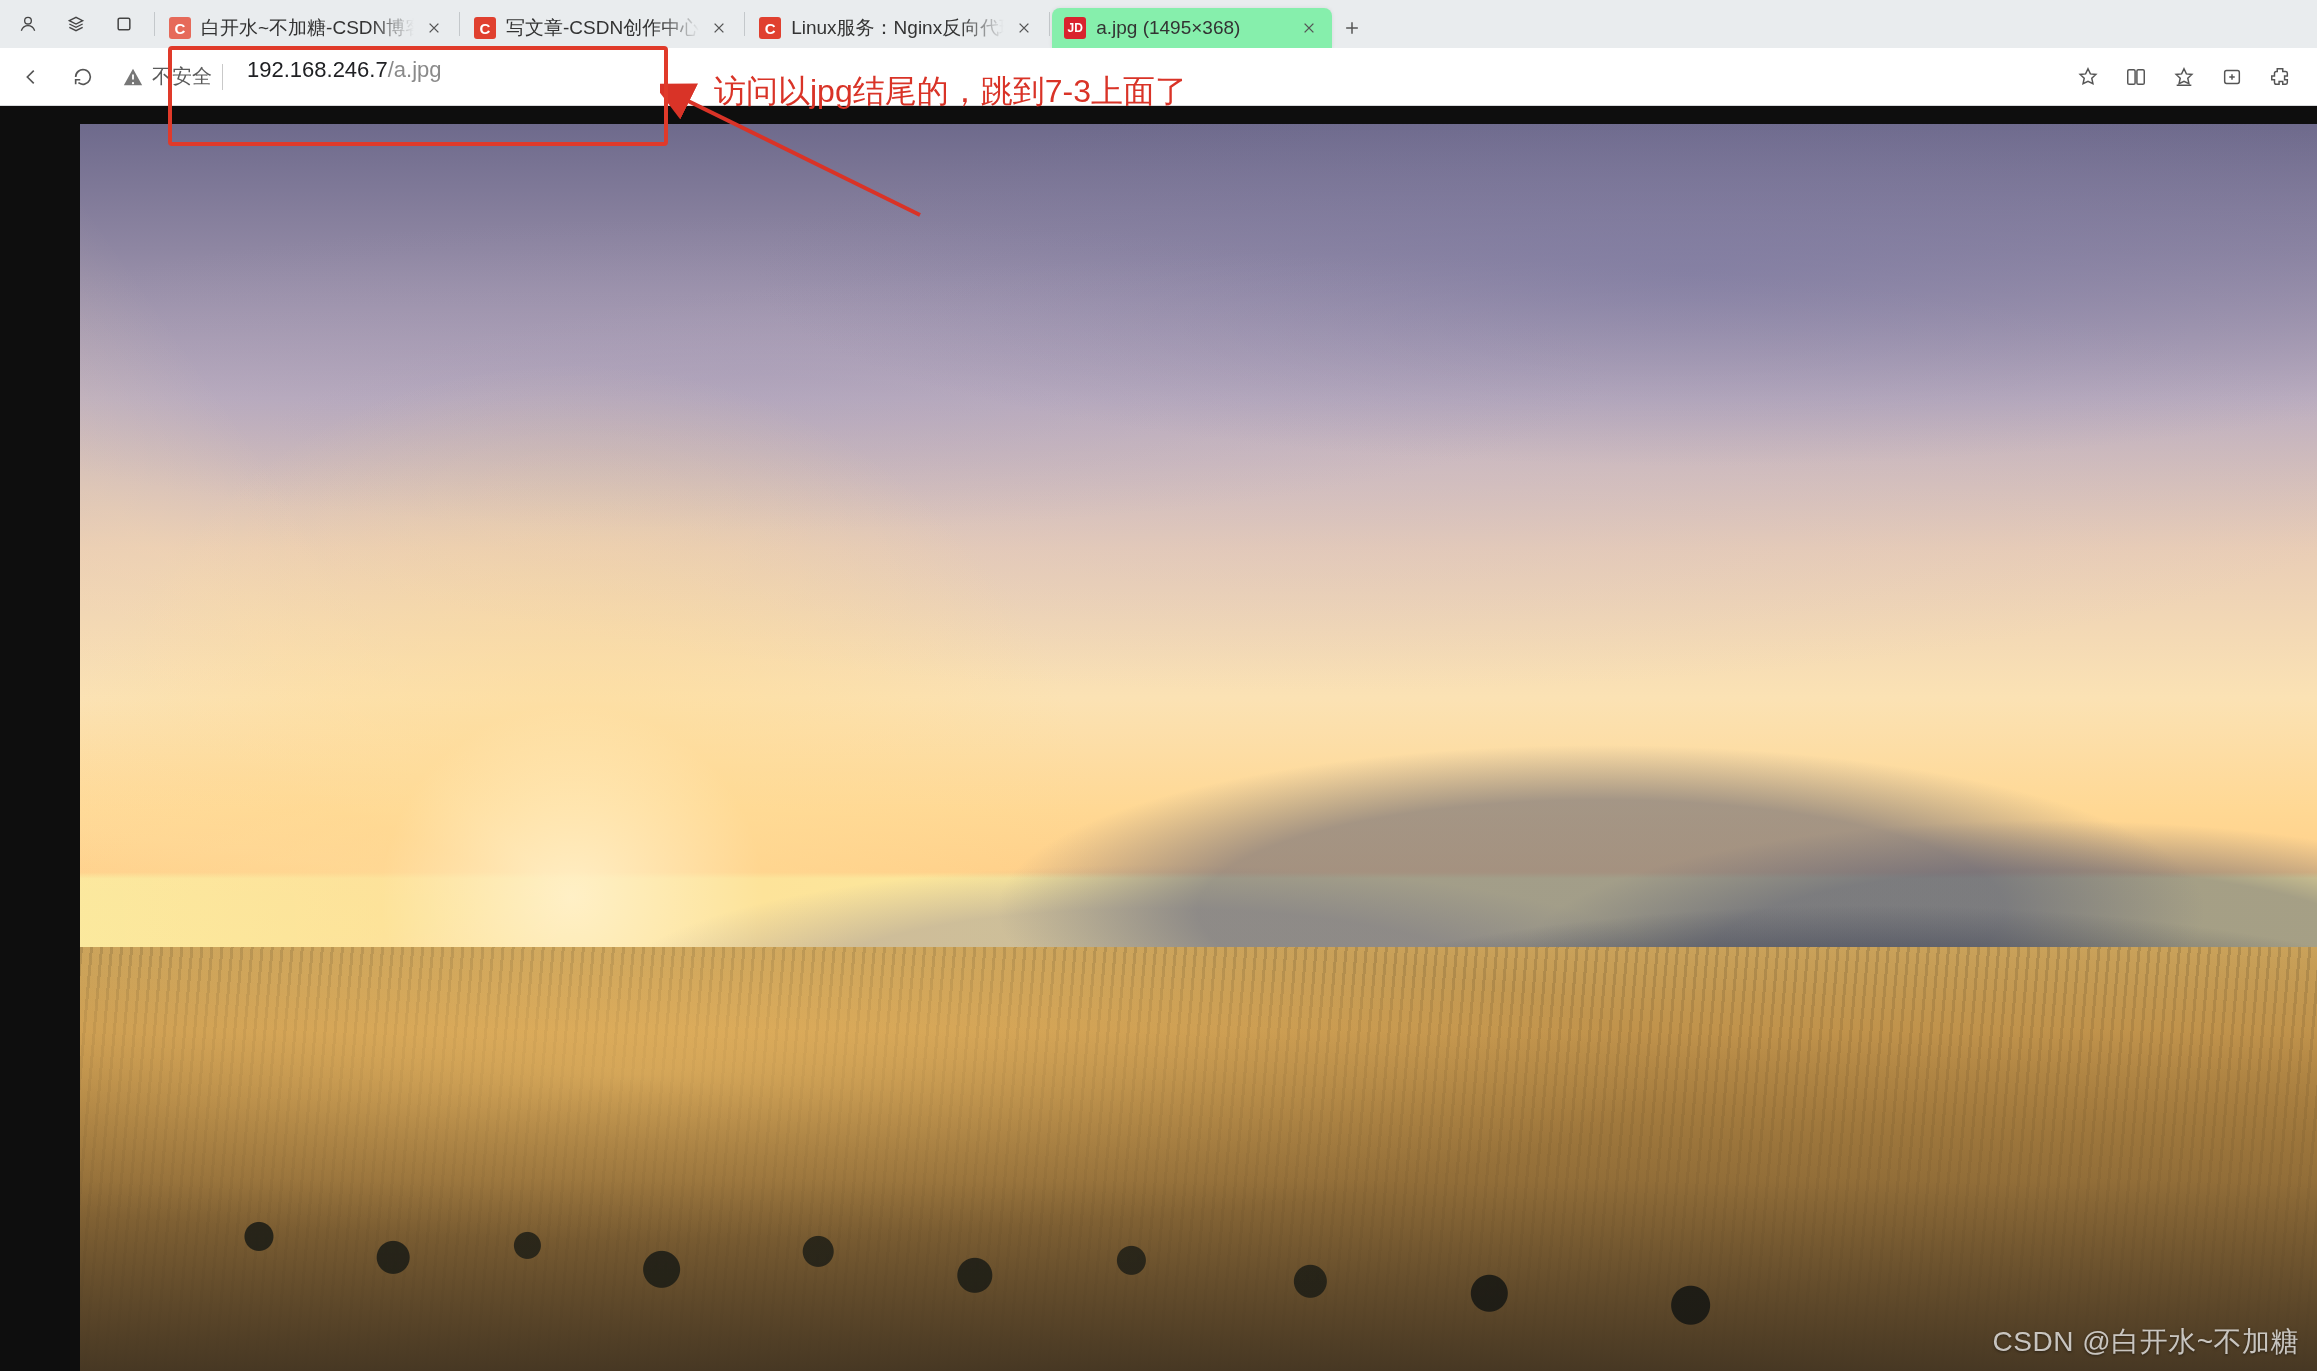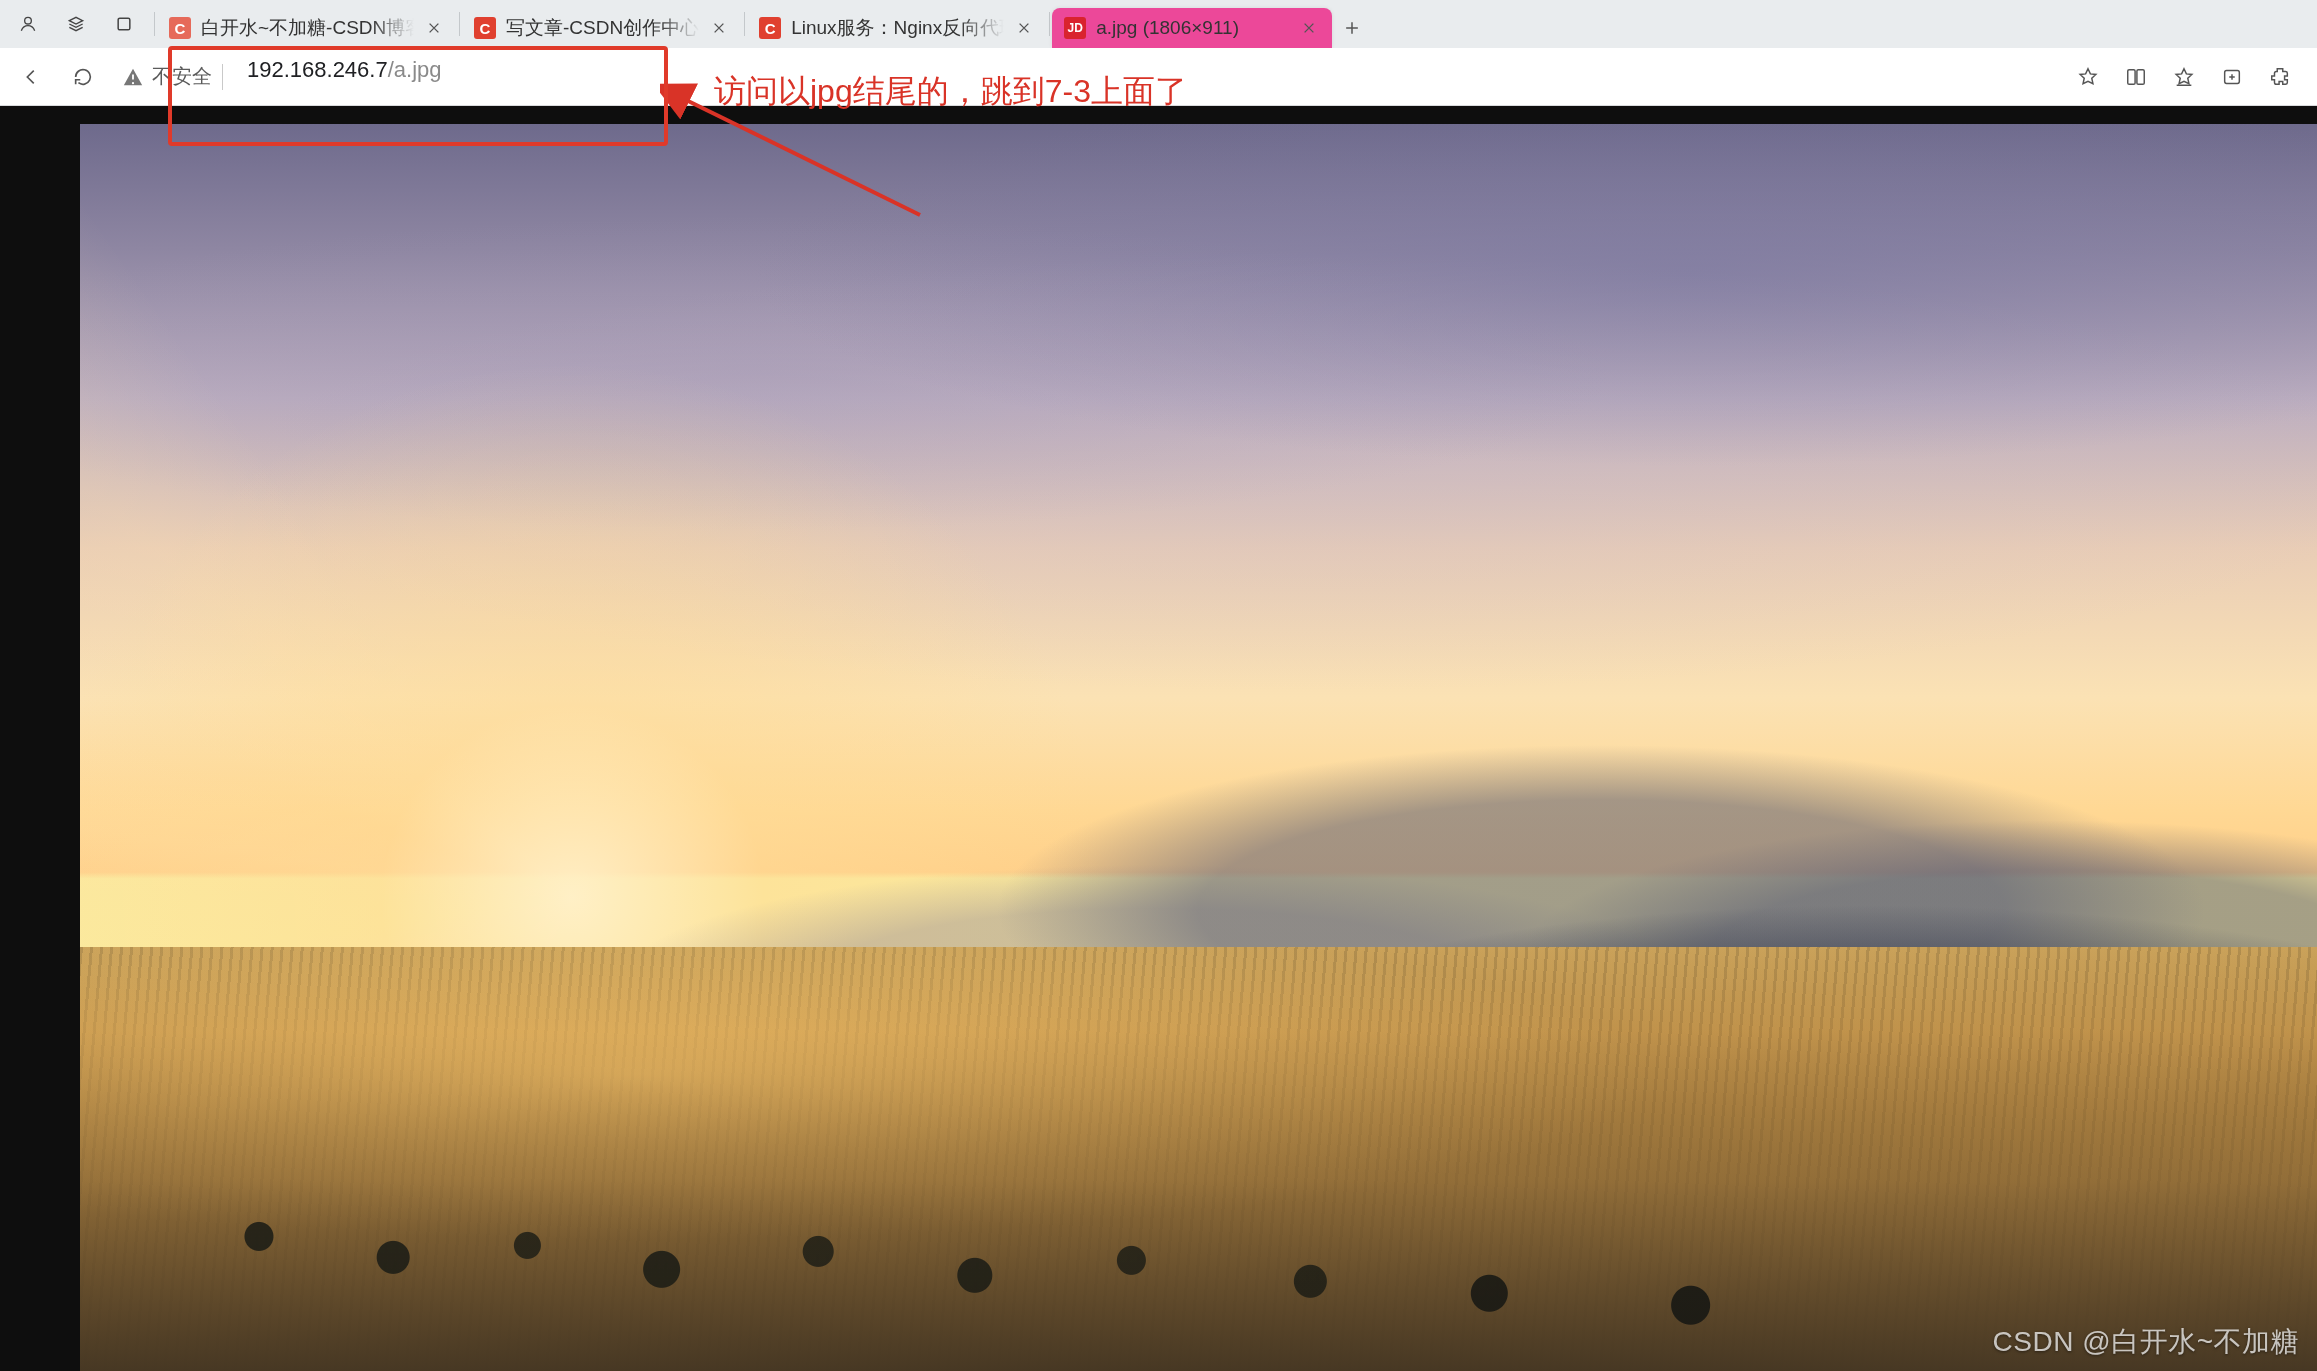--- a/index.html
+++ b/index.html
@@ -48,21 +48,21 @@
     align-items: center;
     padding: 0 12px;
     gap: 10px;
     color: #333;
     font-size: 19px;
     border-right: 1px solid rgba(0,0,0,0);
     position: relative;
     flex: 0 0 auto;
   }
   .tab.active {
-    background: #ec4899;
+    background: #86efac;
     border-top-left-radius: 8px;
     border-top-right-radius: 8px;
     box-shadow: 0 0 4px rgba(0,0,0,.08);
   }
   .tab .favicon {
     width: 22px;
     height: 22px;
     border-radius: 3px;
     display: flex;
     align-items: center;
@@ -342,21 +342,21 @@
       <svg viewBox="0 0 16 16" width="14" height="14" stroke="currentColor" stroke-width="1.6">
         <path d="M3 3l10 10M13 3L3 13"></path>
       </svg>
     </span>
   </div>
 
   <span class="tab-sep"></span>
 
   <div class="tab active">
     <span class="favicon" style="background:#d9232e;font-size:12px">JD</span>
-    <span class="title">a.jpg (1806×911)</span>
+    <span class="title">a.jpg (1495×368)</span>
     <span class="close">
       <svg viewBox="0 0 16 16" width="14" height="14" stroke="currentColor" stroke-width="1.6">
         <path d="M3 3l10 10M13 3L3 13"></path>
       </svg>
     </span>
   </div>
 
   <div class="new-tab-btn">
     <svg viewBox="0 0 24 24" width="20" height="20" stroke="currentColor" stroke-width="1.8">
       <path d="M12 5v14M5 12h14"></path>

